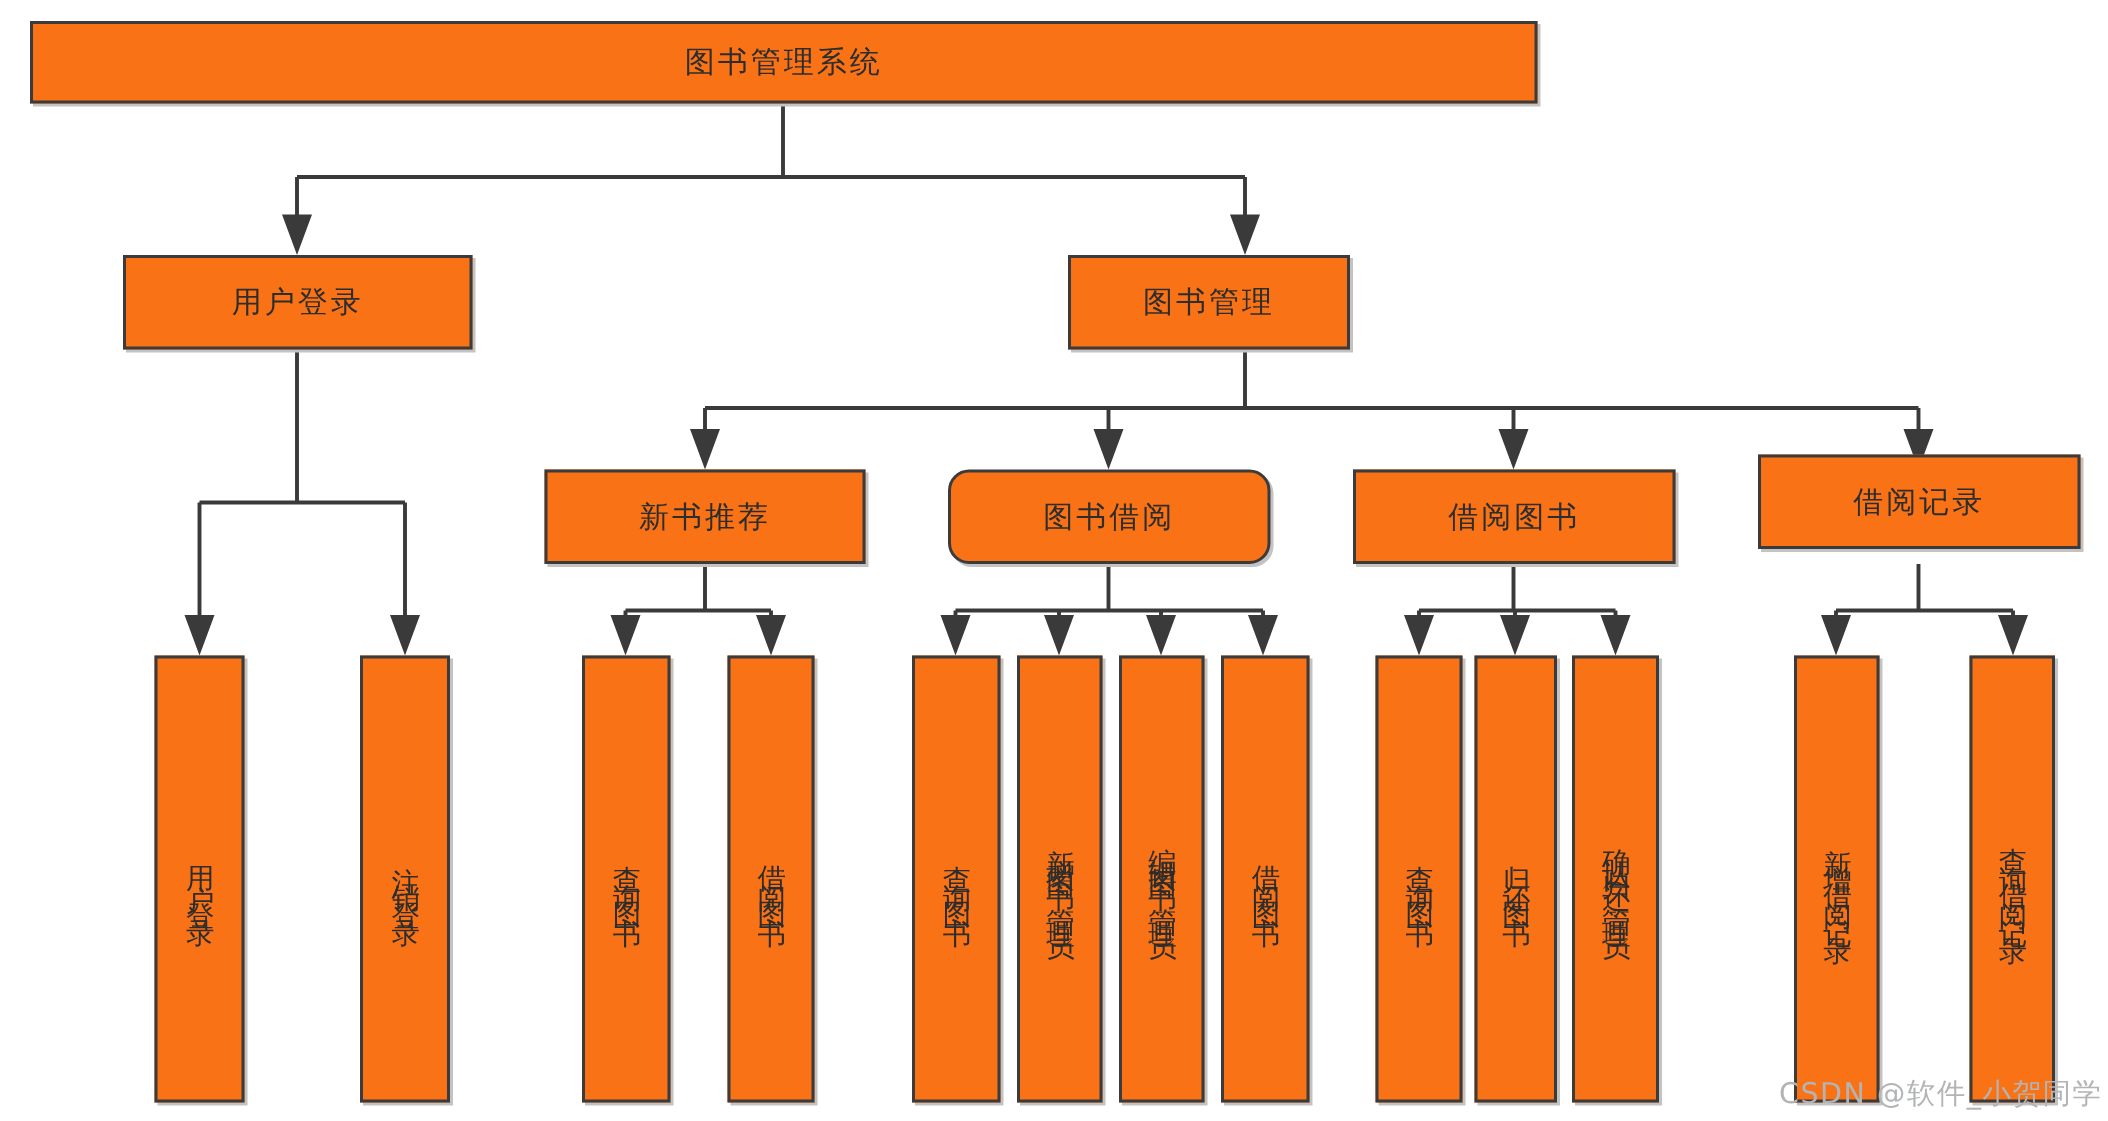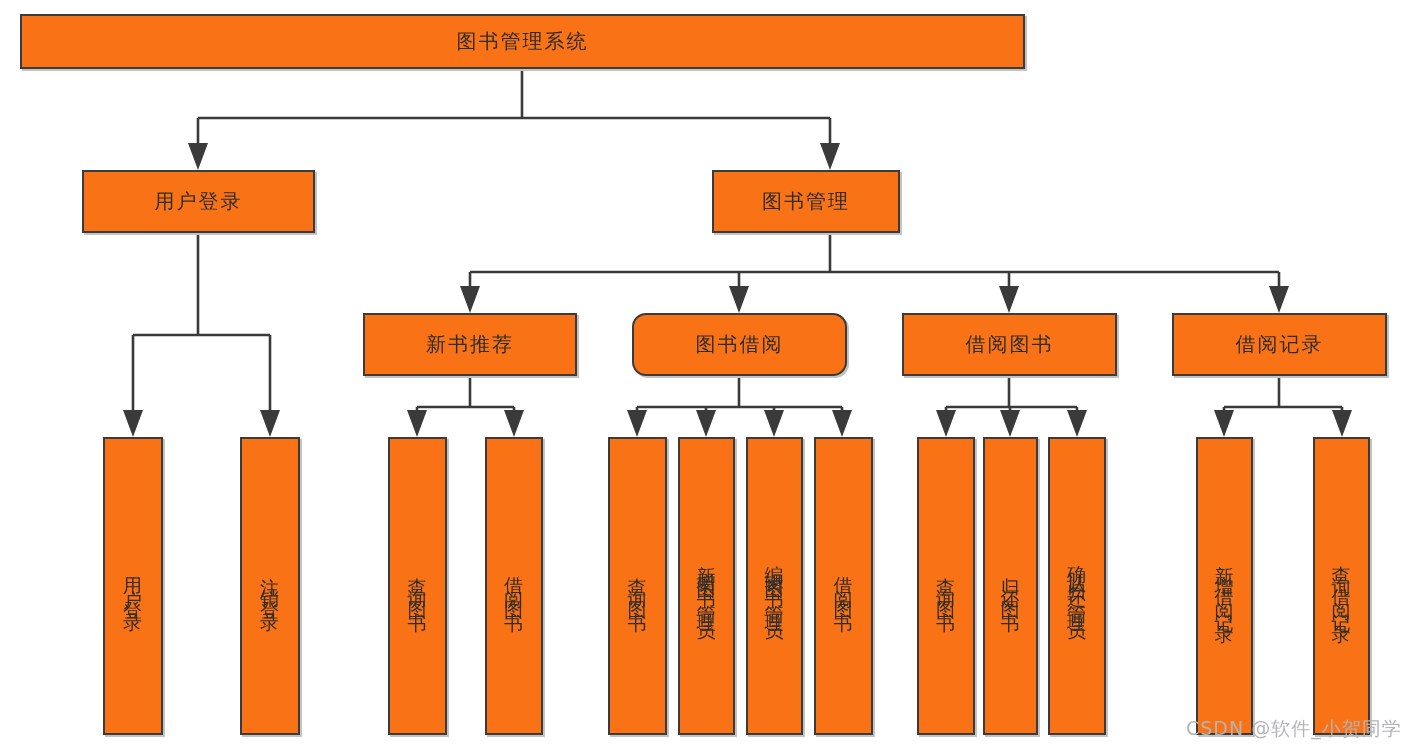--- a/index.html
+++ b/index.html
@@ -72,21 +72,21 @@
 
   <div class="node hbox" style="left:363px;top:313px;width:214px;height:63px;">
     <span>新书推荐</span>
   </div>
   <div class="node hbox" style="left:632px;top:313px;width:215px;height:63px;border-radius:14px;">
     <span>图书借阅</span>
   </div>
   <div class="node hbox" style="left:902px;top:313px;width:215px;height:63px;">
     <span>借阅图书</span>
   </div>
-  <div class="node hbox" style="left:1172px;top:313px;width:215px;height:63px;">
+  <div class="node hbox" style="left:1172px;top:303px;width:215px;height:63px;">
     <span>借阅记录</span>
   </div>
 
   <div class="node vbox" style="left:103px;width:60px;">
     <span class="vtext">用户登录</span>
   </div>
   <div class="node vbox" style="left:240px;width:60px;">
     <span class="vtext">注销登录</span>
   </div>
 

